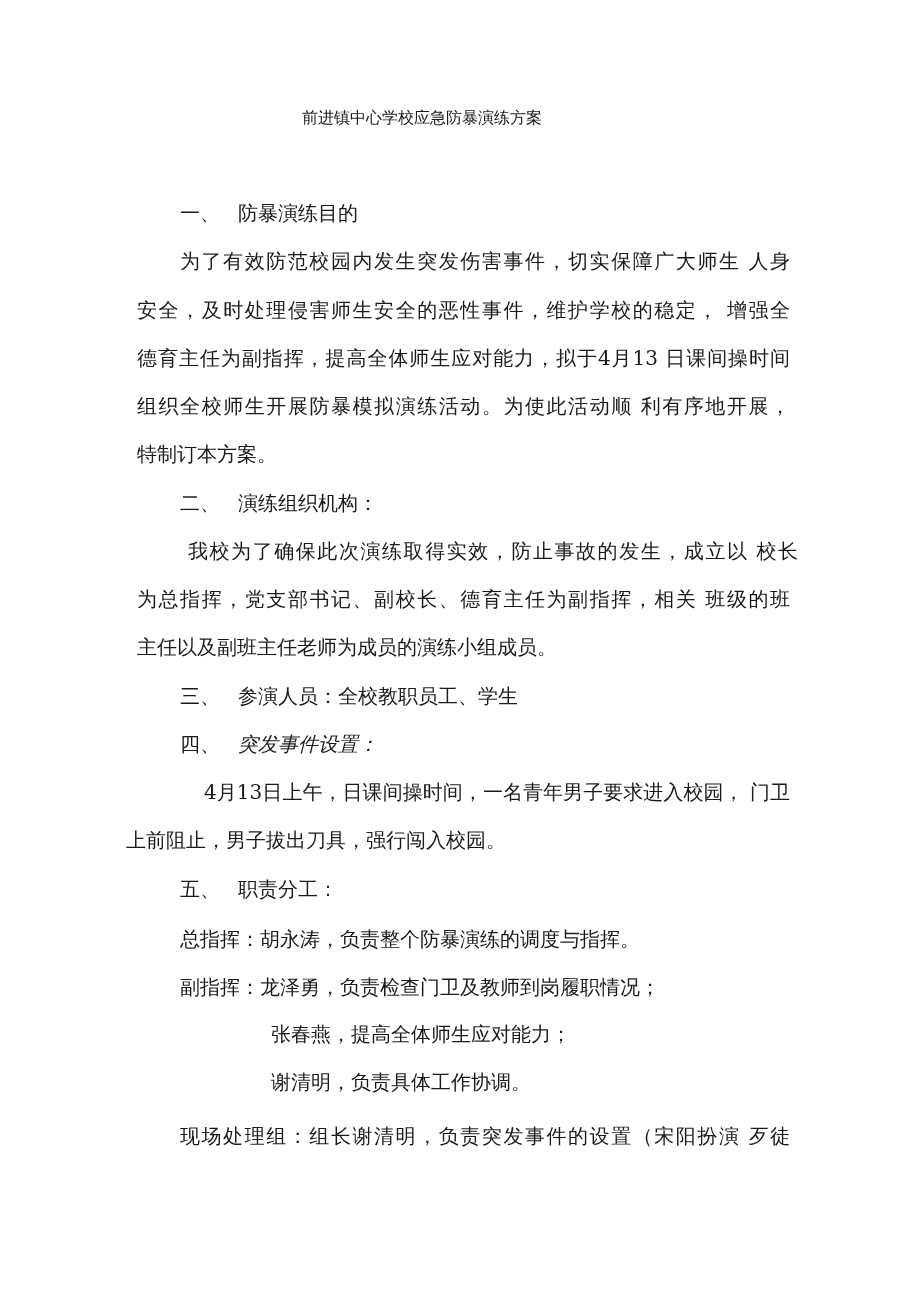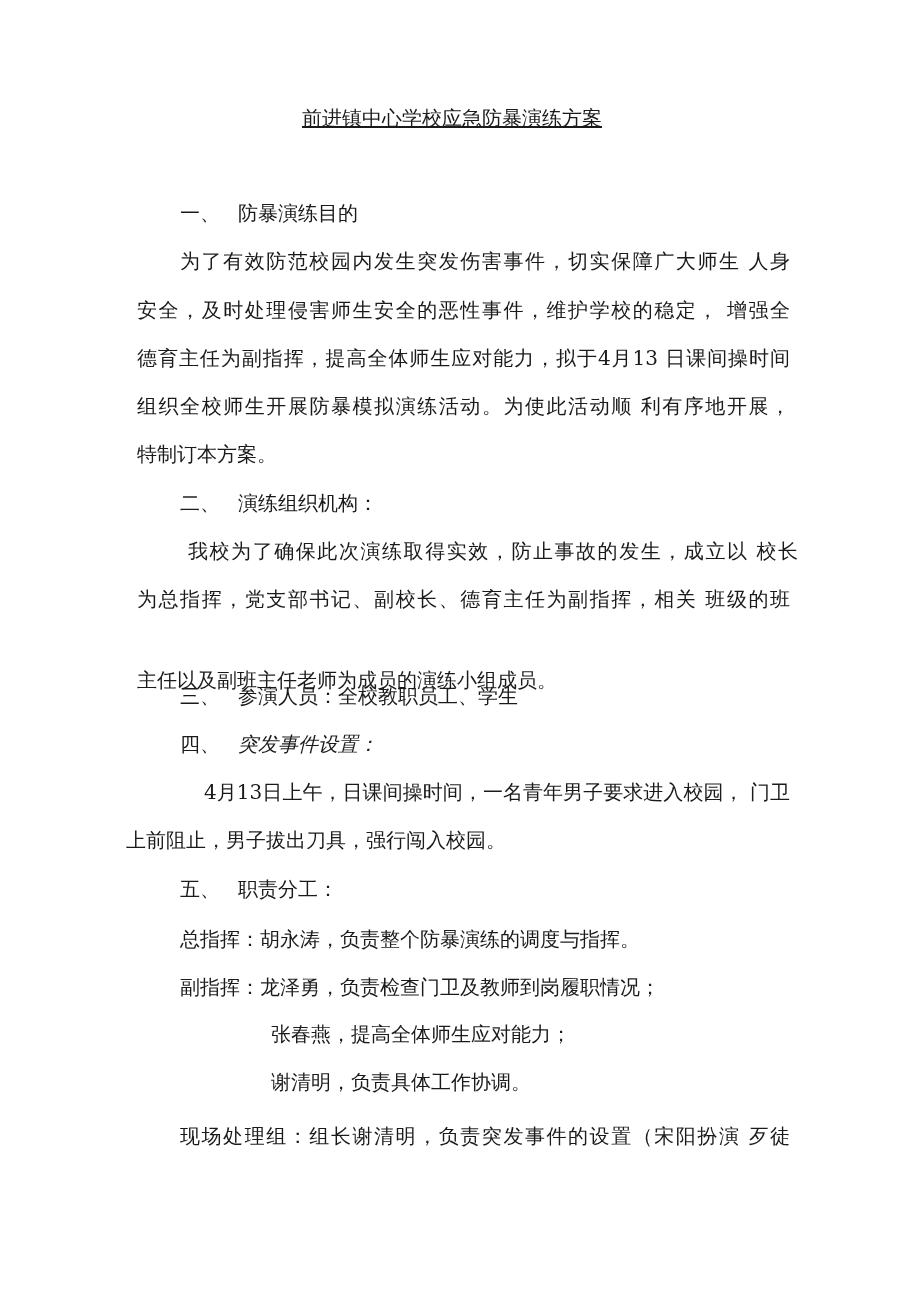--- a/index.html
+++ b/index.html
@@ -1,40 +1,40 @@
 <!DOCTYPE html>
 <html><head>
 <meta charset="utf-8">
 <style>
   html, body { margin: 0; padding: 0; background: #ffffff; }
   body { width: 920px; height: 1302px; position: relative; overflow: hidden;
          font-family: "DejaVu Serif", "Liberation Serif", serif; color: #1a1a1a; }
   .line { position: absolute; white-space: pre; font-size: 20px; line-height: 26px; }
-  .title { font-size: 20px; text-decoration: underline; }
+  .title { font-size: 16px; }
   .just { text-align: justify; text-align-last: justify; }
 </style>
 </head>
 <body>
 
 <div>
   <div class="line title" style="left:302px;top:105px;">前进镇中心学校应急防暴演练方案</div>
 
   <div class="line" style="left:180px;top:200px;">一、</div>
   <div class="line" style="left:238px;top:200px;">防暴演练目的</div>
   <div class="line just" style="left:180px;top:248px;width:610px;">为了有效防范校园内发生突发伤害事件，切实保障广大师生 人身</div>
   <div class="line just" style="left:137px;top:297px;width:653px;">安全，及时处理侵害师生安全的恶性事件，维护学校的稳定， 增强全</div>
   <div class="line just" style="left:137px;top:345px;width:653px;">德育主任为副指挥，提高全体师生应对能力，拟于4月13 日课间操时间</div>
   <div class="line just" style="left:137px;top:393px;width:653px;">组织全校师生开展防暴模拟演练活动。为使此活动顺 利有序地开展，</div>
   <div class="line" style="left:137px;top:441px;">特制订本方案。</div>
 
   <div class="line" style="left:180px;top:490px;">二、</div>
   <div class="line" style="left:238px;top:490px;">演练组织机构：</div>
   <div class="line just" style="left:180px;top:538px;width:610px;margin-left:8px;">我校为了确保此次演练取得实效，防止事故的发生，成立以 校长</div>
   <div class="line just" style="left:137px;top:586px;width:653px;">为总指挥，党支部书记、副校长、德育主任为副指挥，相关 班级的班</div>
-  <div class="line" style="left:137px;top:634px;margin-top:33px;">主任以及副班主任老师为成员的演练小组成员。</div>
+  <div class="line" style="left:137px;top:634px;">主任以及副班主任老师为成员的演练小组成员。</div>
 
   <div class="line" style="left:180px;top:683px;">三、</div>
   <div class="line" style="left:238px;top:683px;">参演人员：全校教职员工、学生</div>
 
   <div class="line" style="left:180px;top:731px;">四、</div>
   <div class="line" style="left:238px;top:731px;font-style:italic;">突发事件设置：</div>
   <div class="line just" style="left:204px;top:779px;width:586px;">4月13日上午，日课间操时间，一名青年男子要求进入校园， 门卫</div>
   <div class="line" style="left:126px;top:827px;">上前阻止，男子拔出刀具，强行闯入校园。</div>
 
   <div class="line" style="left:180px;top:876px;">五、</div>

